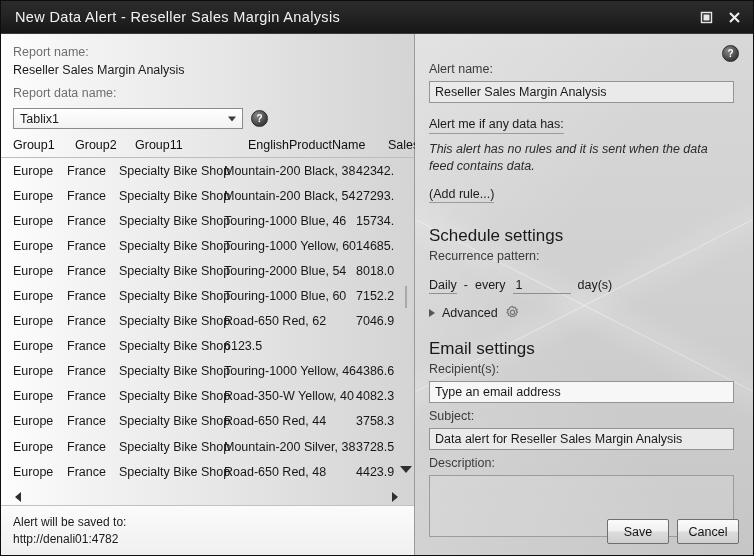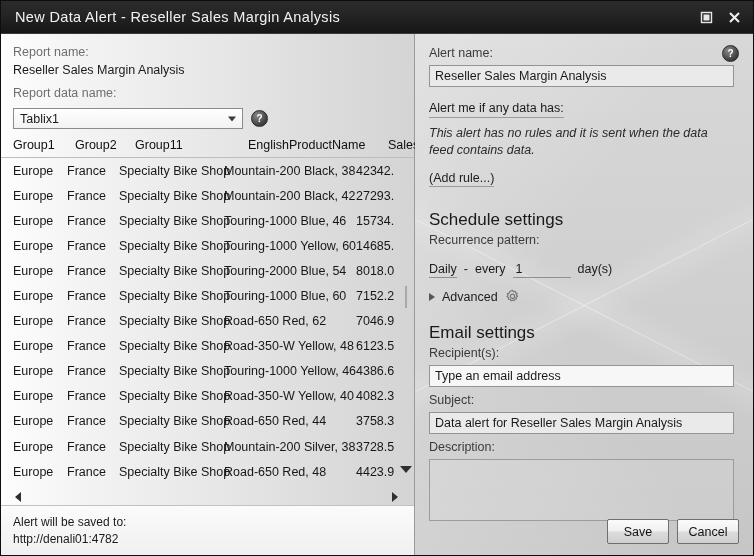--- a/index.html
+++ b/index.html
@@ -102,21 +102,21 @@
       linear-gradient(to bottom right,rgba(255,255,255,.28) 0%,rgba(255,255,255,0) 42%),
       linear-gradient(to top right,rgba(255,255,255,.22) 0%,rgba(255,255,255,0) 45%),
       linear-gradient(to bottom,#d8d8d8 0%,#cfcfcf 55%,#c6c6c6 100%);
   }
   .right::before,.right::after{
     content:"";position:absolute;left:-40%;width:180%;height:1px;
     background:rgba(255,255,255,.45);pointer-events:none;
   }
   .right::before{top:52%;transform:rotate(27deg);box-shadow:0 0 22px 11px rgba(255,255,255,.16);}
   .right::after{top:52%;transform:rotate(-27deg);box-shadow:0 0 22px 11px rgba(255,255,255,.16);}
-  .rpad{position:relative;padding:10px 12px 0 14px;z-index:2;}
+  .rpad{position:relative;padding:26px 12px 0 14px;z-index:2;}
   .r-lbl{font-size:12.5px;color:#3b3b3b;line-height:18px;}
   .r-input{
     box-sizing:border-box;width:305px;height:22px;margin-top:3px;
     border:1px solid #949494;background:#efefef;
     font-family:"Liberation Sans",sans-serif;font-size:12.5px;color:#1a1a1a;
     padding:0 5px;display:flex;align-items:center;
   }
   .r-input.filled{background:#eaeaea;}
   .r-area{
     box-sizing:border-box;width:305px;height:62px;margin-top:3px;
@@ -207,21 +207,21 @@
                 <span class="c1">Europe</span>
                 <span class="c2">France</span>
                 <span class="c3">Specialty Bike Shop</span>
                 <span class="c4">Mountain-200 Black, 38</span>
                 <span class="c5">42342.</span>
               </div>
               <div class="trow">
                 <span class="c1">Europe</span>
                 <span class="c2">France</span>
                 <span class="c3">Specialty Bike Shop</span>
-                <span class="c4">Mountain-200 Black, 42</span>
+                <span class="c4">Mountain-200 Black, 54</span>
                 <span class="c5">27293.</span>
               </div>
               <div class="trow">
                 <span class="c1">Europe</span>
                 <span class="c2">France</span>
                 <span class="c3">Specialty Bike Shop</span>
                 <span class="c4">Touring-1000 Blue, 46</span>
                 <span class="c5">15734.</span>
               </div>
               <div class="trow">
@@ -249,21 +249,20 @@
                 <span class="c1">Europe</span>
                 <span class="c2">France</span>
                 <span class="c3">Specialty Bike Shop</span>
                 <span class="c4">Road-650 Red, 62</span>
                 <span class="c5">7046.9</span>
               </div>
               <div class="trow">
                 <span class="c1">Europe</span>
                 <span class="c2">France</span>
                 <span class="c3">Specialty Bike Shop</span>
-                <span class="c4">Road-350-W Yellow, 48</span>
                 <span class="c5">6123.5</span>
               </div>
               <div class="trow">
                 <span class="c1">Europe</span>
                 <span class="c2">France</span>
                 <span class="c3">Specialty Bike Shop</span>
                 <span class="c4">Touring-1000 Yellow, 46</span>
                 <span class="c5">4386.6</span>
               </div>
               <div class="trow">

